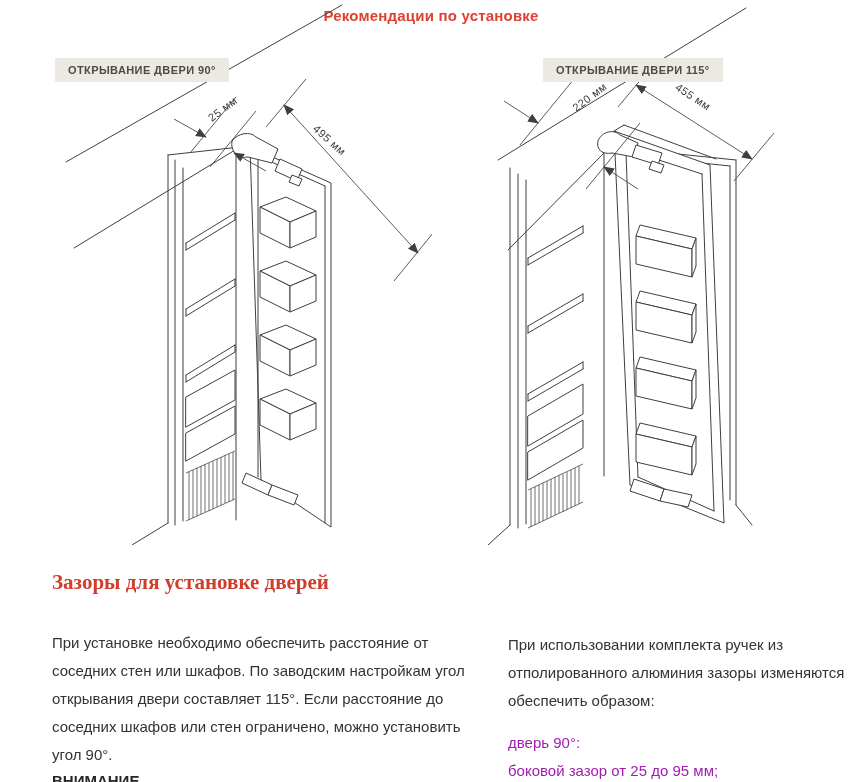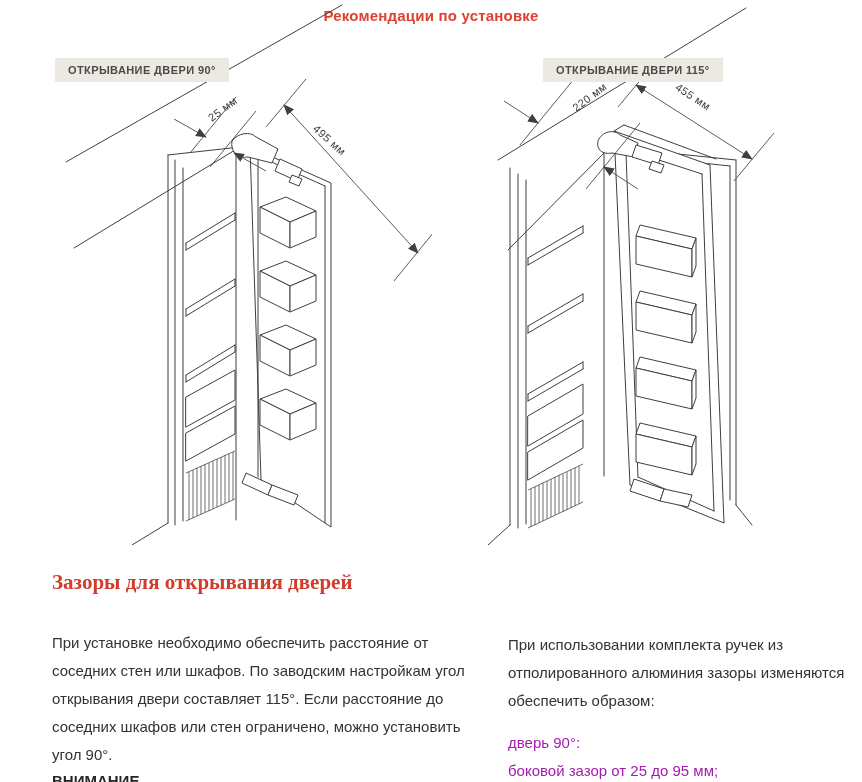--- a/index.html
+++ b/index.html
@@ -257,21 +257,21 @@
       <g>
         <path class="dim" d="M132,107 L172,59"></path>
         <path class="dim" d="M248,181 L288,133"></path>
         <path class="dim" d="M150,85 L266,159" marker-start="url(#arrB)" marker-end="url(#arrB)"></path>
         <text class="dim-label" text-anchor="middle" transform="translate(205,100) rotate(33)">455 мм</text>
       </g>
     </svg>
   </div>
 
   <div class="text-left">
-    <div class="section-heading">Зазоры для открывания дверей</div>
+    <div class="section-heading">Зазоры для установке дверей</div>
     <p class="body-p">При установке необходимо обеспечить расстояние от соседних стен или шкафов. По заводским настройкам угол открывания двери составляет 115°. Если расстояние до соседних шкафов или стен ограничено, можно установить угол 90°.</p>
     <div class="warning-title">ВНИМАНИЕ</div>
     <p class="body-p">К указанным габаритам необходимо добавить глубину дверных ручек, чтобы рассчитать общие зазоры от соседних шкафов или стен.</p>
   </div>
 
   <div class="text-right">
     <p class="body-p">При использовании комплекта ручек из отполированного алюминия зазоры изменяются обеспечить образом:</p>
     <div class="door-block">
       <div class="door-label">дверь 90°:</div>
       <div class="door-value">боковой зазор от 25 до 95 мм;</div>

